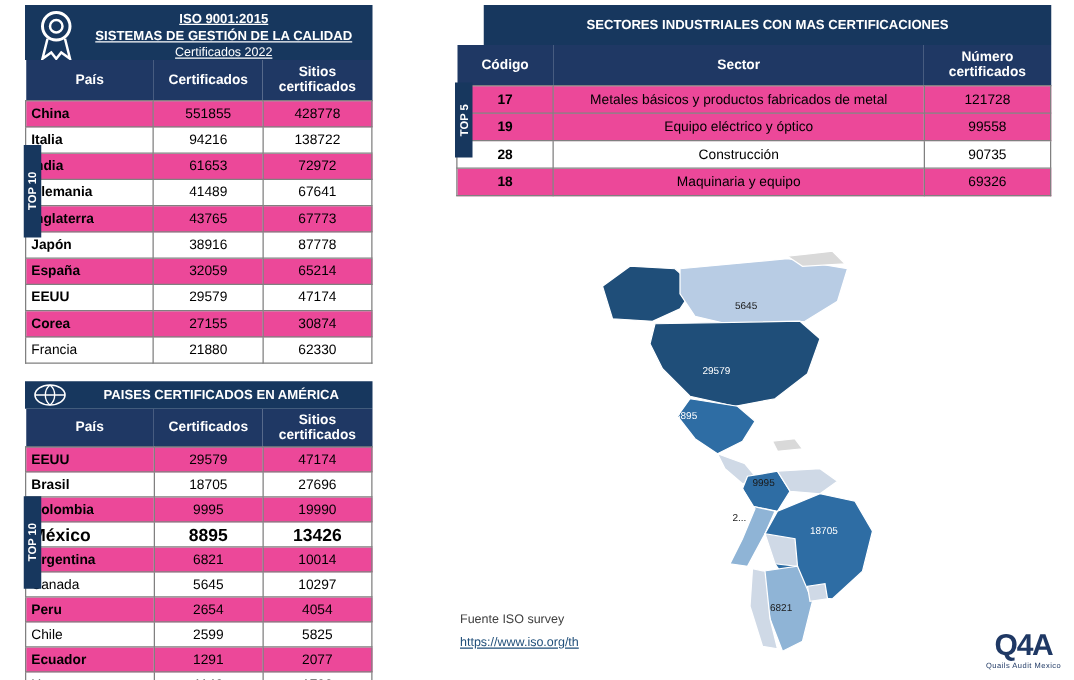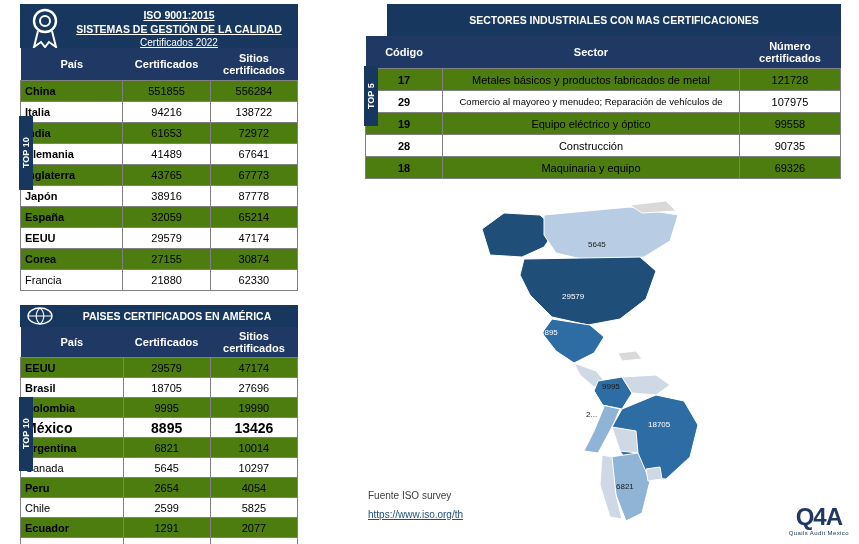--- a/index.html
+++ b/index.html
@@ -11,21 +11,21 @@
   }
   .panel{position:absolute;}
 
   
   table{border-collapse:collapse;padding-left:38px;}
   td,th{font-size:11px;}
   .hdr{background:#1f3864;color:#fff;font-weight:bold;text-align:center;font-size:11px;}
   .cell{border:1px solid #808080;text-align:center;}
   .lbl{border:1px solid #808080;text-align:left;padding-left:4px;font-weight:bold;}
   .lblplain{border:1px solid #808080;text-align:left;padding-left:4px;}
-  .hl{background:#4d7c0f;margin-top:16px;}
+  .hl{background:#ec4899;margin-top:16px;}
   .wt{background:#ffffff;}
 
   
   #p1{left:20px;top:4px;width:278px;}
   #p1 .title{
     background:#17375e;color:#fff;text-align:center;
     font-size:10.5px;font-weight:bold;line-height:14px;padding:4px 0 4px 40px;
     position:relative;height:44px;box-sizing:border-box;text-decoration:underline;
   }
   #p1 .title .sub{font-weight:normal;font-size:10px;}
@@ -96,21 +96,21 @@
       <tr>
         <th class="hdr" style="width:104px">País</th>
         <th class="hdr" style="width:87px">Certificados</th>
         <th class="hdr" style="width:87px">Sitios certificados</th>
       </tr>
     </thead>
     <tbody>
       <tr>
           <td class="lbl hl">China</td>
           <td class="cell hl">551855</td>
-          <td class="cell hl">556284</td>
+          <td class="cell hl">428778</td>
         </tr>
       <tr>
           <td class="lbl wt">Italia</td>
           <td class="cell wt">94216</td>
           <td class="cell wt">138722</td>
         </tr>
       <tr>
           <td class="lbl hl">India</td>
           <td class="cell hl">61653</td>
           <td class="cell hl">72972</td>
@@ -237,25 +237,20 @@
         <th class="hdr" style="width:100px">Número certificados</th>
       </tr>
     </thead>
     <tbody>
       <tr>
           <td class="cell hl" style="font-weight:bold">17</td>
           <td class="cell hl">Metales básicos y productos fabricados de metal</td>
           <td class="cell hl">121728</td>
         </tr>
       <tr>
-          <td class="cell wt" style="font-weight:bold">29</td>
-          <td class="cell wt" style="font-size:9.5px">Comercio al mayoreo y menudeo; Reparación de vehículos de</td>
-          <td class="cell wt">107975</td>
-        </tr>
-      <tr>
           <td class="cell hl" style="font-weight:bold">19</td>
           <td class="cell hl">Equipo eléctrico y óptico</td>
           <td class="cell hl">99558</td>
         </tr>
       <tr>
           <td class="cell wt" style="font-weight:bold">28</td>
           <td class="cell wt">Construcción</td>
           <td class="cell wt">90735</td>
         </tr>
       <tr>

